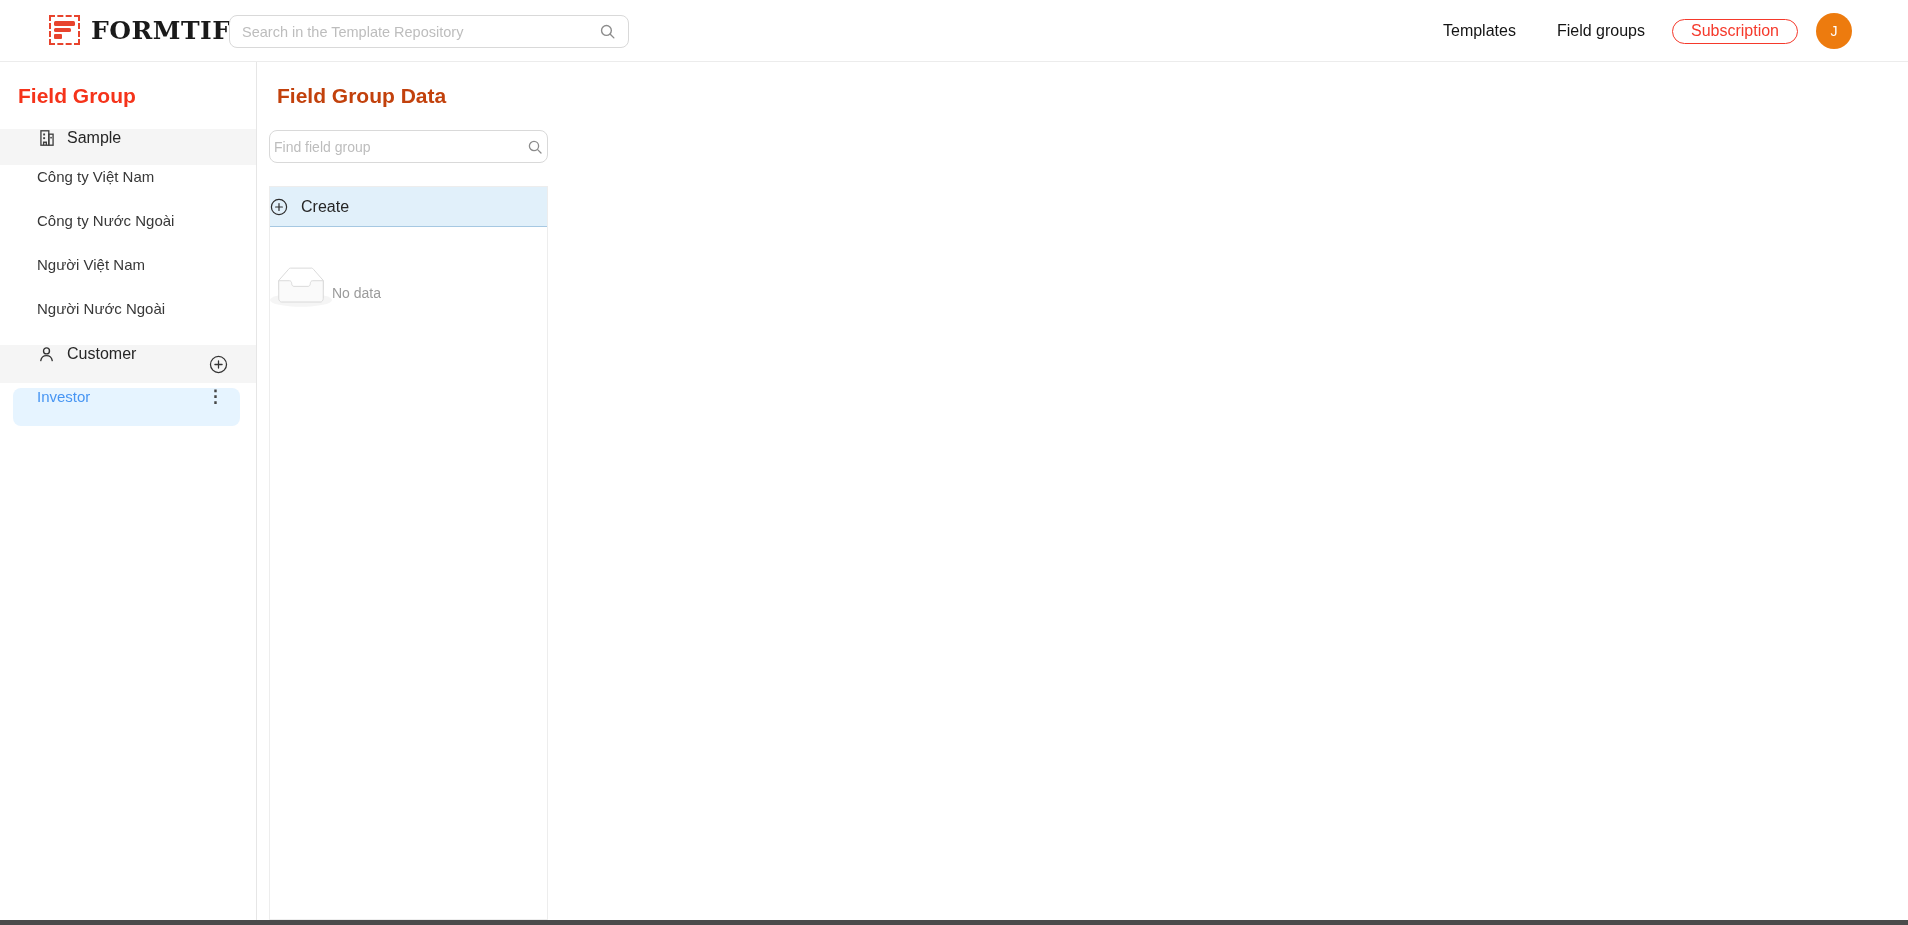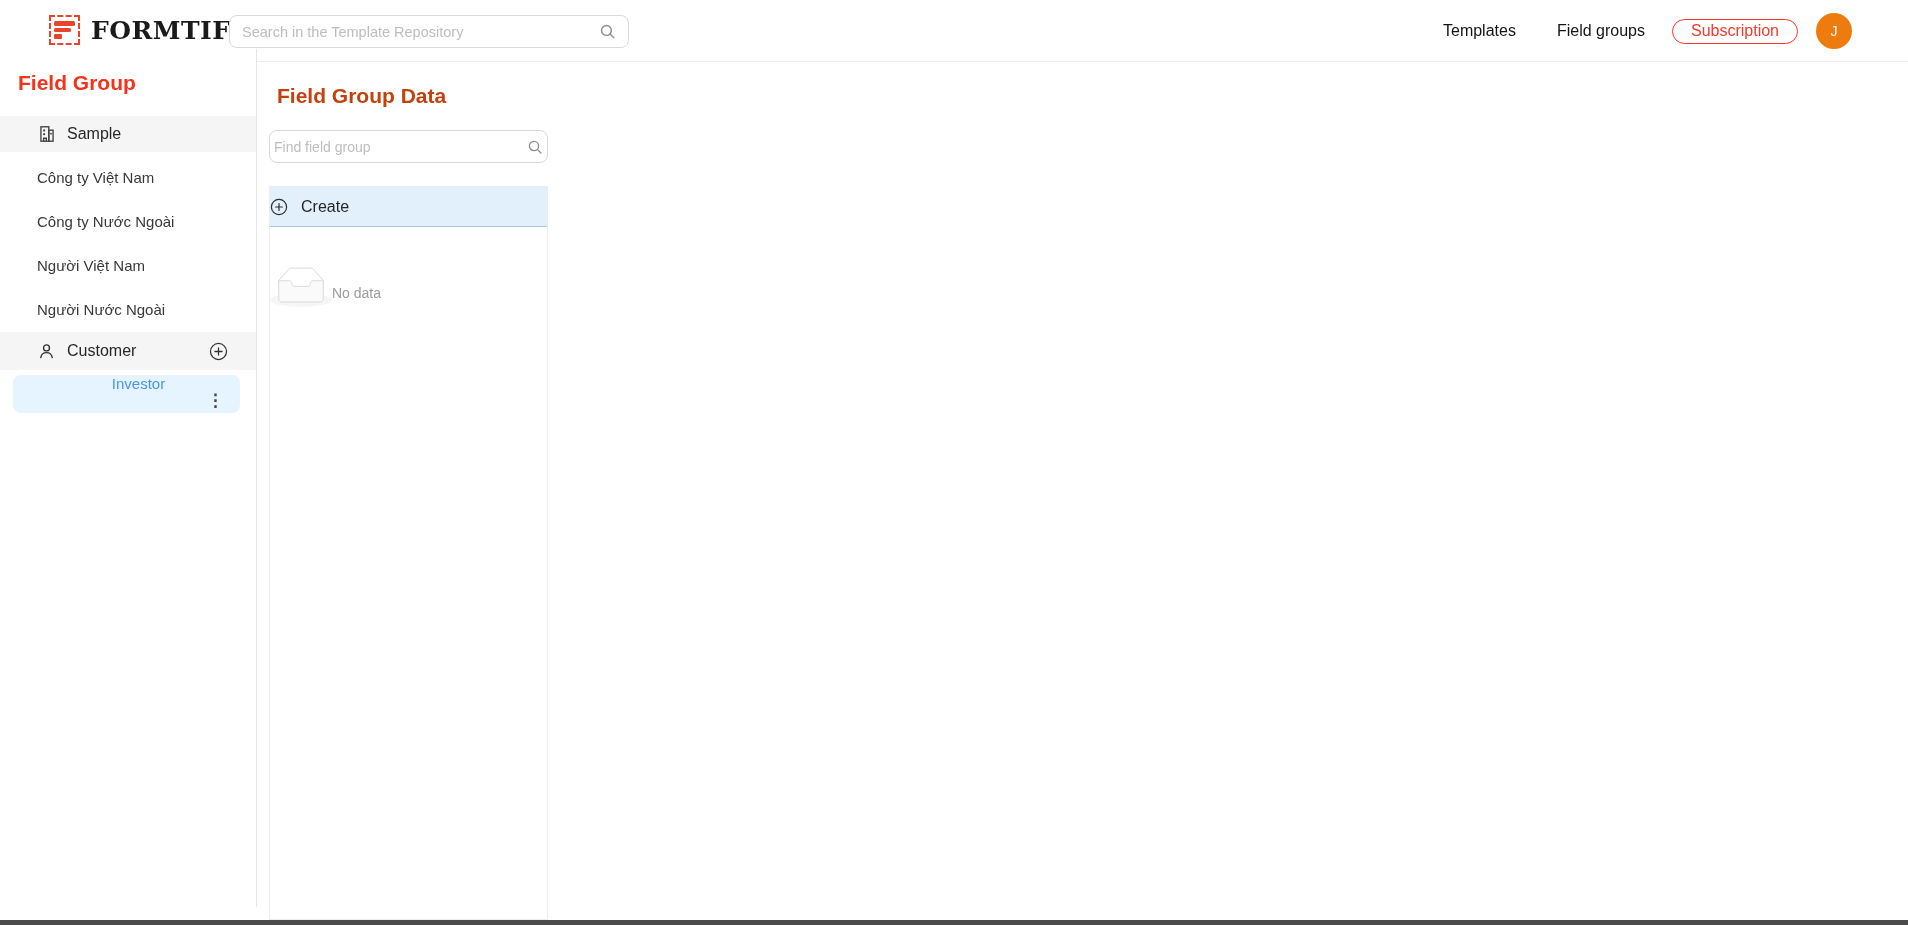--- a/index.html
+++ b/index.html
@@ -30,36 +30,36 @@
   .nav-link.t1 { margin-right:41px; }
   .nav-link.t2 { margin-right:27px; }
   .subscription-btn { height:25px; padding:0 18px; border:1px solid #f5392b; border-radius:15px;
                       background:#fff; color:#f5392b; font-size:16px;
                       font-family:"Liberation Sans", sans-serif; cursor:pointer; margin-right:18px;
                       display:flex; align-items:center; }
   .avatar { width:36px; height:36px; border-radius:50%; background:#ed7b0e; color:#fff;
             font-size:14px; display:flex; align-items:center; justify-content:center; cursor:pointer; }
 
   
-  .sidebar { position:absolute; left:0; top:49px; width:257px; height:858px; background:#fff;
+  .sidebar { position:absolute; left:0; top:62px; width:257px; height:858px; background:#fff;
              border-right:1px solid #e6e6e6; }
   .sidebar-title { position:absolute; left:18px; top:22px; font-size:21px; font-weight:bold;
                    color:#f5331a; }
-  .side-row { position:absolute; left:0; width:256px; display:flex; align-items:center; cursor:pointer; }
+  .side-row { position:absolute; left:0; width:256px; display:flex; cursor:pointer; }
   .section-row { background:#f5f5f5; padding-left:38px; }
   .row-sample { top:67px; height:36px; }
   .row-customer { top:283px; height:38px; }
   .section-icon { width:18px; height:18px; margin-right:11px; flex:0 0 auto; display:flex;
                   align-items:center; }
   .section-label { font-size:16px; color:#262626; }
   .child-row { height:44px; padding-left:37px; font-size:15px; color:#383838; }
   .child-1 { top:106px; } .child-2 { top:150px; } .child-3 { top:194px; } .child-4 { top:238px; }
   .plus-wrap { margin-left:auto; margin-right:28px; display:flex; align-items:center; cursor:pointer; }
   .row-investor { top:326px; left:13px; width:227px; height:38px; background:#e6f4ff;
-                  border-radius:8px; padding-left:24px;flex-direction:column; }
+                  border-radius:8px; padding-left:24px; }
   .investor-label { font-size:15px; color:#4795f3; }
   .kebab { margin-left:auto; margin-right:16px; font-size:17px; color:#454545; font-weight:bold;
            cursor:pointer; line-height:1; }
 
   
   .main-title { position:absolute; left:277px; top:84px; font-size:21px; font-weight:bold;
                 color:#c2410c; }
   .find-input { position:absolute; left:269px; top:130px; width:279px; height:33px;
                 border:1px solid #d9d9d9; border-radius:8px; background:#fff; display:flex;
                 align-items:center; padding:0 4px; }

